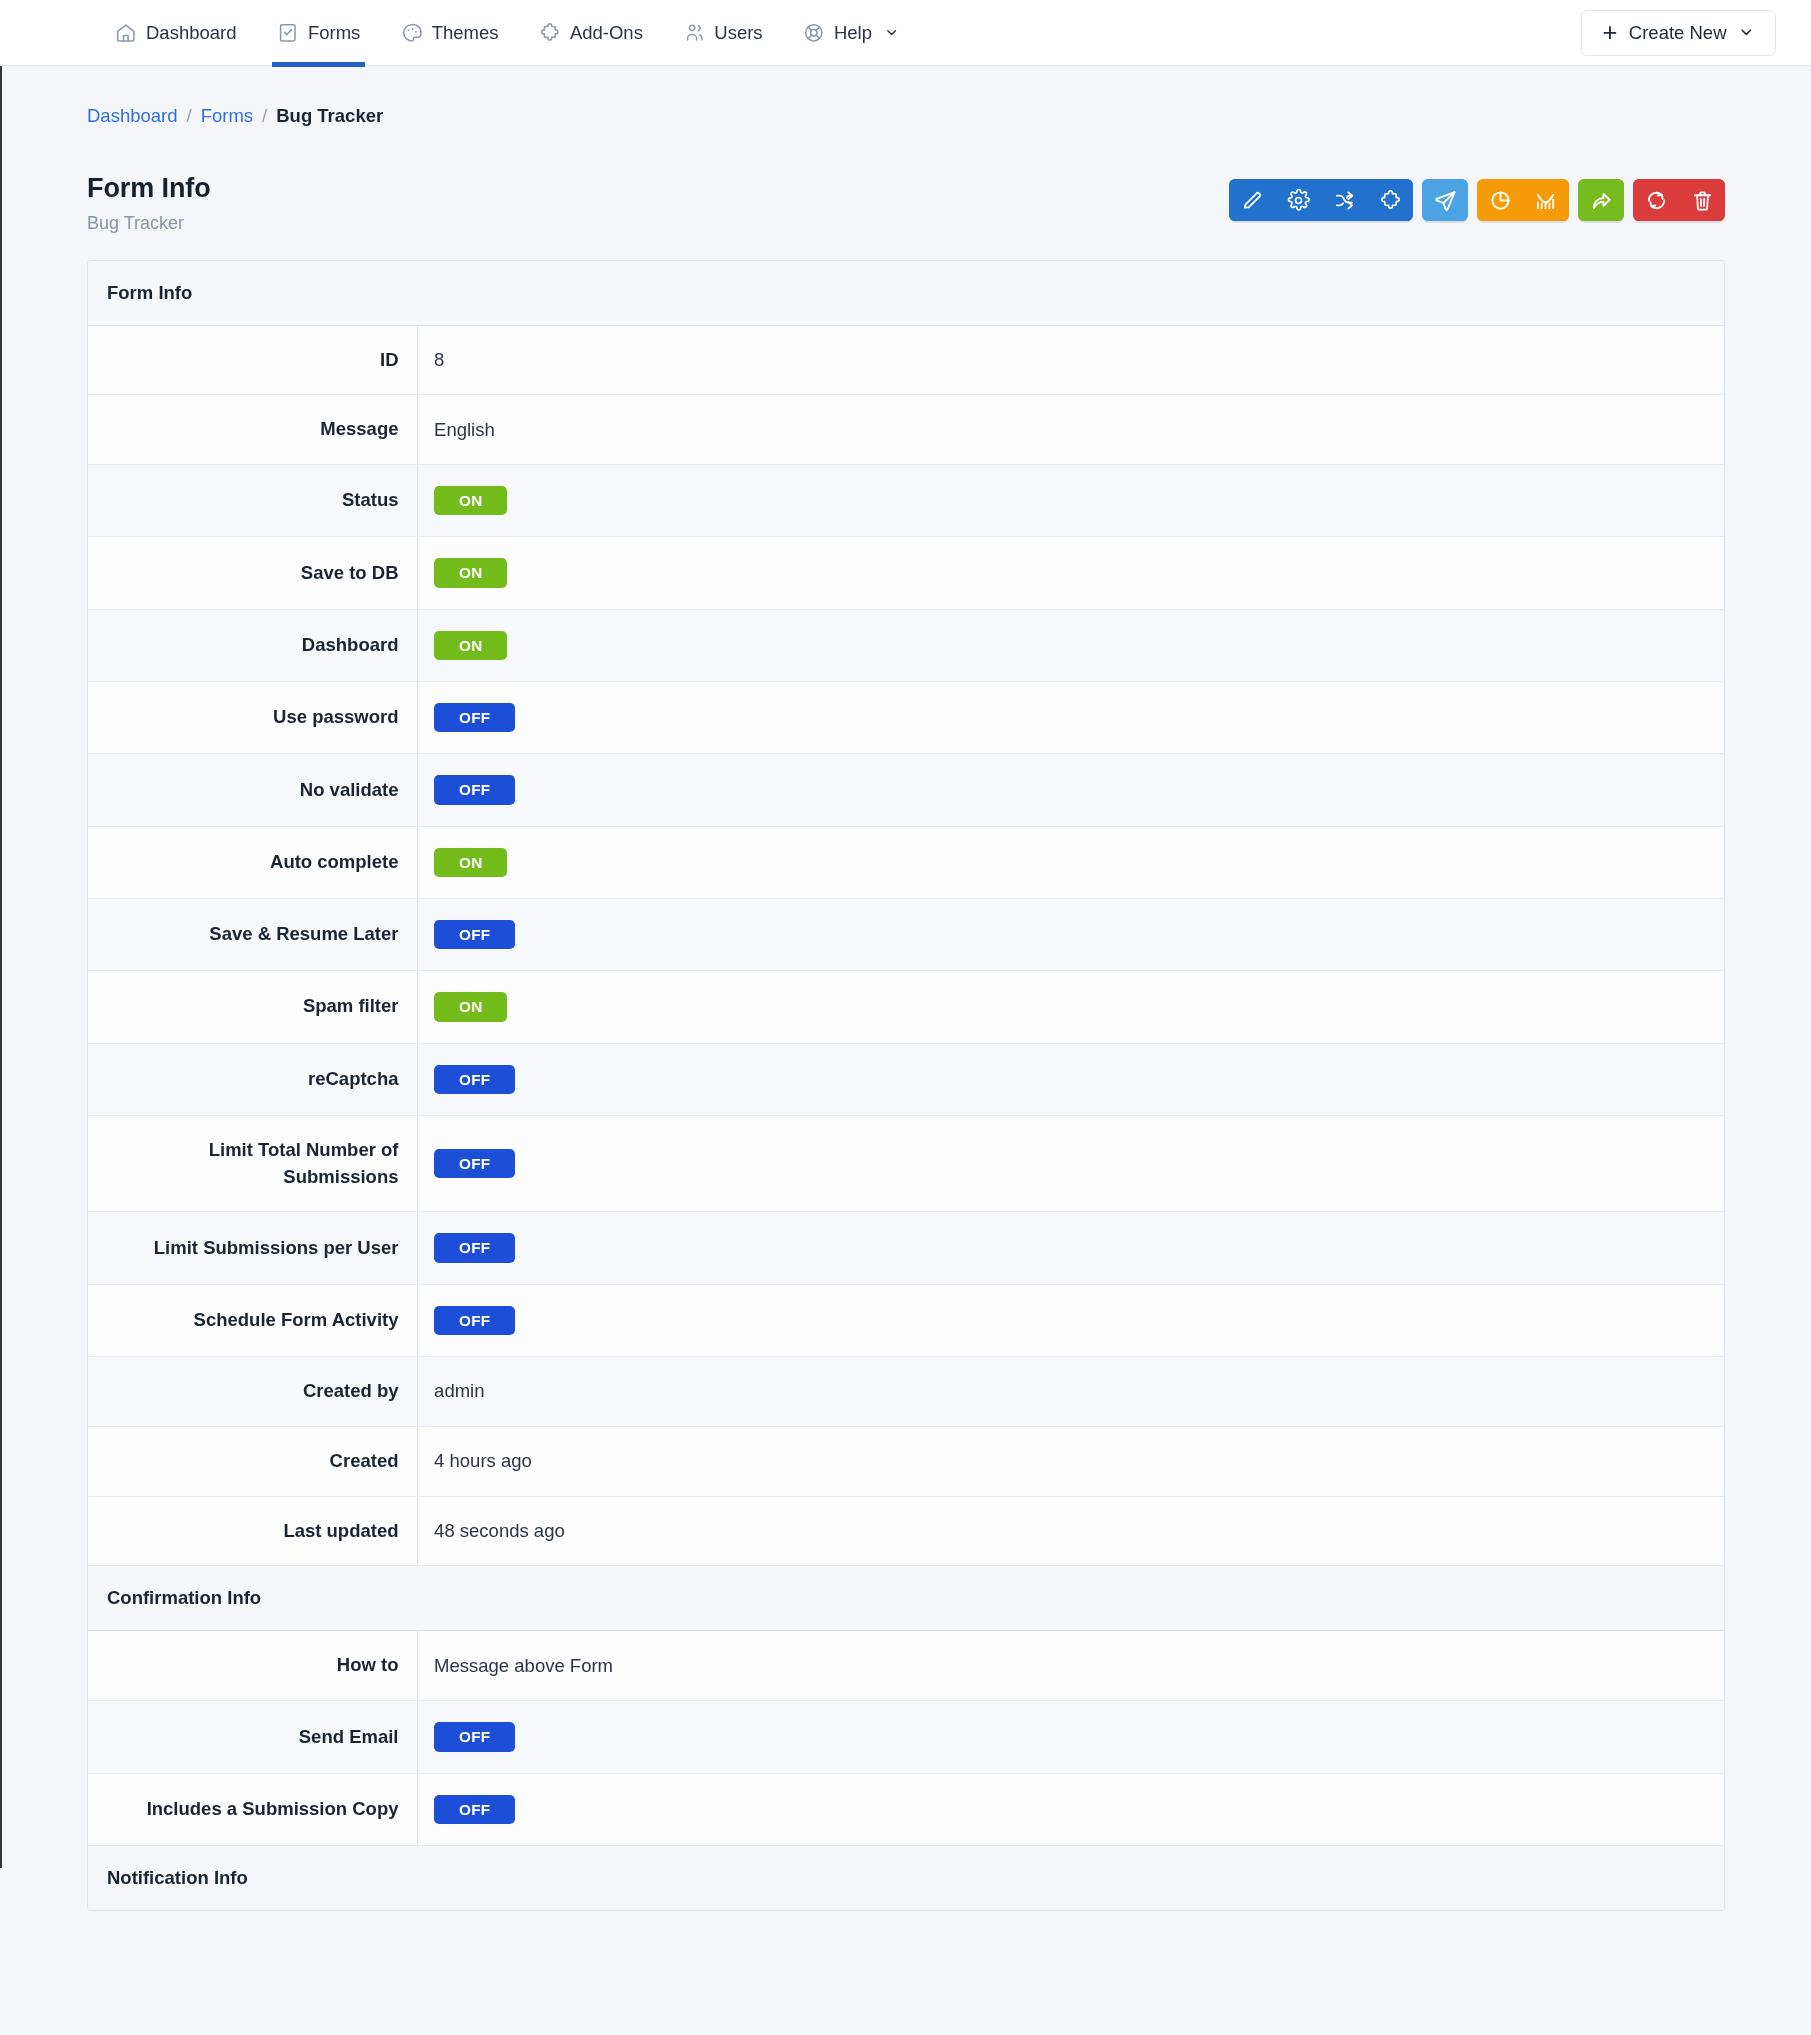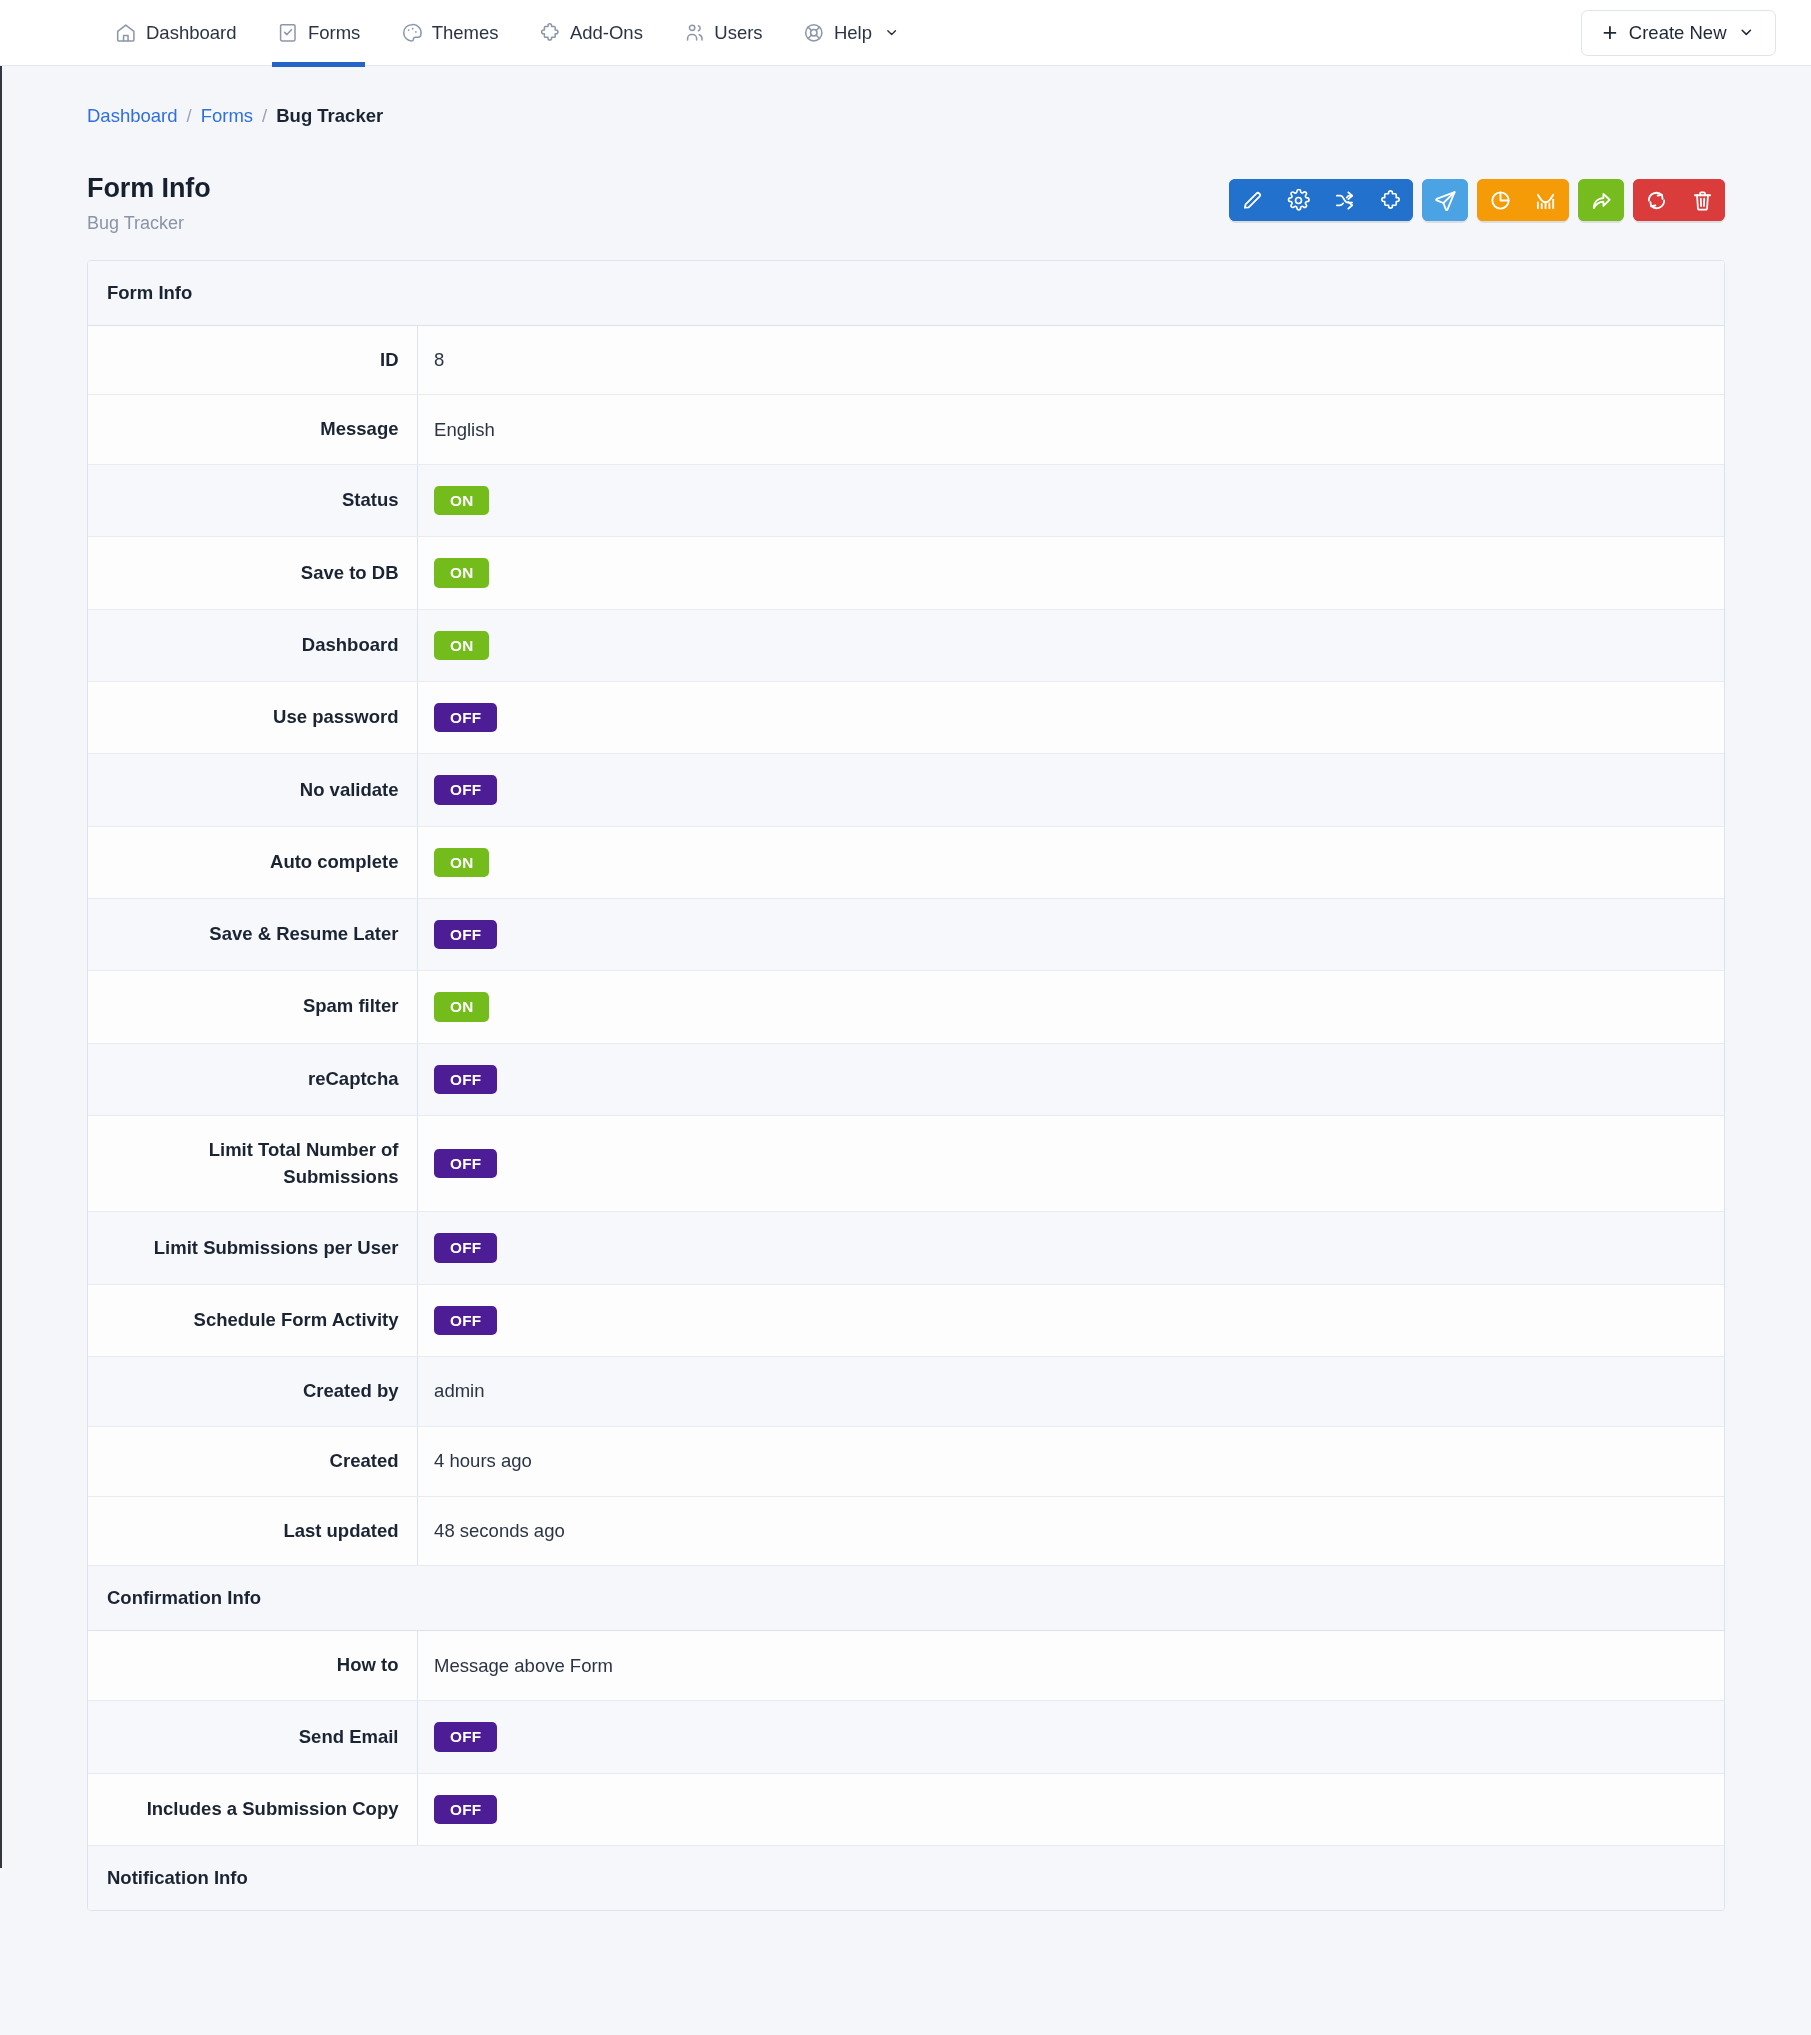--- a/index.html
+++ b/index.html
@@ -134,25 +134,25 @@
   table.info tr.even td.k, table.info tr.even td.v { background: #fdfdfe; }
   table.info tr:last-child td { border-bottom: 0; }
 
   .badge {
     display: inline-block;
     border-radius: 5.1px;
     color: #fff;
     font-size: 15.3px;
     font-weight: bold;
     line-height: 1;
-    padding: 7px 16px;
+    padding: 7px 25px;
     letter-spacing: 0.2px;
   }
   .badge.on  { background: #74bb1c; }
-  .badge.off { background: #4c1d95; }
+  .badge.off { background: #1d4ed8; }
 
   .left-edge {
     position: absolute;
     left: 0; top: 66px;
     width: 1.9px; height: 1802px;
     background: #11161e;
     opacity: 0.85;
   }
 </style>
 </head>

